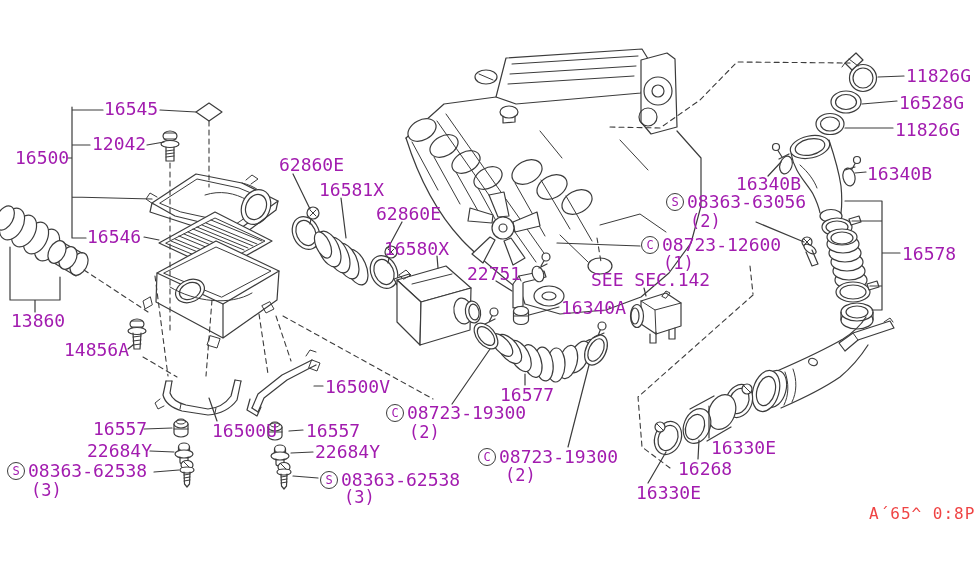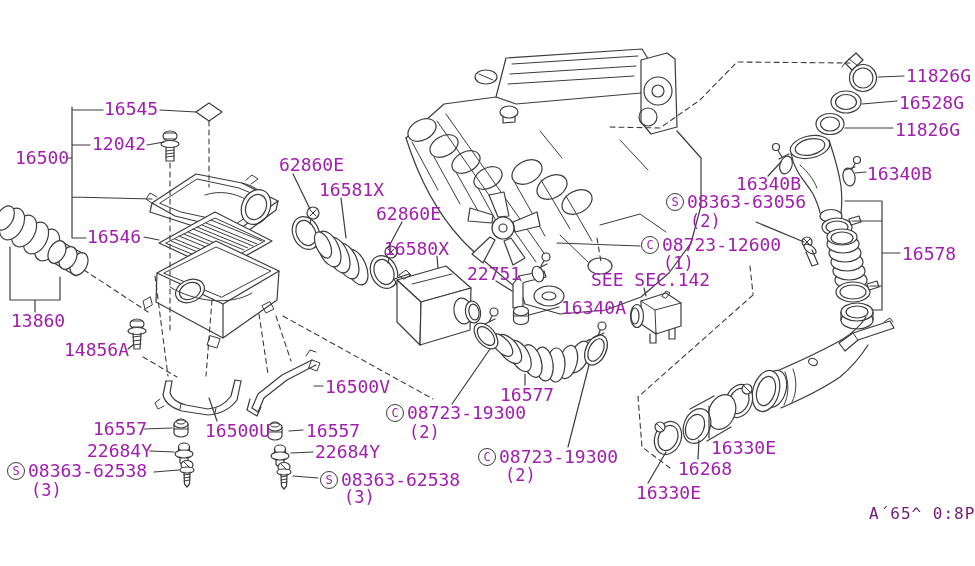--- a/index.html
+++ b/index.html
@@ -8,21 +8,21 @@
   #art{position:absolute;left:0;top:0}
   #art *{stroke:#3c3c3c;fill:none;stroke-width:1.2;stroke-linecap:round;stroke-linejoin:round}
   #art .w{fill:#ffffff}
   #art .dash{stroke-dasharray:5 4;stroke-width:1.1}
   #art .thin{stroke-width:1}
   .lbl{position:absolute;font-size:18px;line-height:18px;color:#a21caf;white-space:nowrap}
   .co{display:flex;align-items:center;gap:3px}
   .circ{display:inline-flex;width:16px;height:16px;border:1.6px solid #3c3c3c;border-radius:50%;
         align-items:center;justify-content:center;font-size:12px;line-height:1;flex:0 0 auto}
   .qty{font-size:17px}
-  .corner{font-size:16px;color:#701a75;letter-spacing:1px}
+  .corner{font-size:16px;color:#ef4444;letter-spacing:1px}
 </style>
 </head>
 <body>
 
 <div id="stage">
 
 <svg id="art" width="975" height="566" viewBox="0 0 975 566">
 
   <g>
     <path d="M496,97 L506,58 L642,49 L650,62 L641,93 L516,104 Z"></path>
@@ -381,21 +381,21 @@
 <div class="lbl" style="left:279px;top:156px">62860E</div>
 <div class="lbl" style="left:319px;top:181px">16581X</div>
 <div class="lbl" style="left:376px;top:205px">62860E</div>
 <div class="lbl" style="left:384px;top:240px">16580X</div>
 <div class="lbl" style="left:467px;top:265px">22751</div>
 <div class="lbl" style="left:591px;top:271px">SEE SEC.142</div>
 <div class="lbl" style="left:561px;top:299px">16340A</div>
 <div class="lbl" style="left:500px;top:386px">16577</div>
 <div class="lbl" style="left:325px;top:378px">16500V</div>
 <div class="lbl" style="left:93px;top:420px">16557</div>
-<div class="lbl" style="left:205px;top:422px">16500U</div>
+<div class="lbl" style="left:212px;top:422px">16500U</div>
 <div class="lbl" style="left:87px;top:442px">22684Y</div>
 <div class="lbl" style="left:306px;top:422px">16557</div>
 <div class="lbl" style="left:315px;top:443px">22684Y</div>
 <div class="lbl" style="left:906px;top:67px">11826G</div>
 <div class="lbl" style="left:899px;top:94px">16528G</div>
 <div class="lbl" style="left:895px;top:121px">11826G</div>
 <div class="lbl" style="left:736px;top:175px">16340B</div>
 <div class="lbl" style="left:867px;top:165px">16340B</div>
 <div class="lbl" style="left:902px;top:245px">16578</div>
 <div class="lbl" style="left:711px;top:439px">16330E</div>

